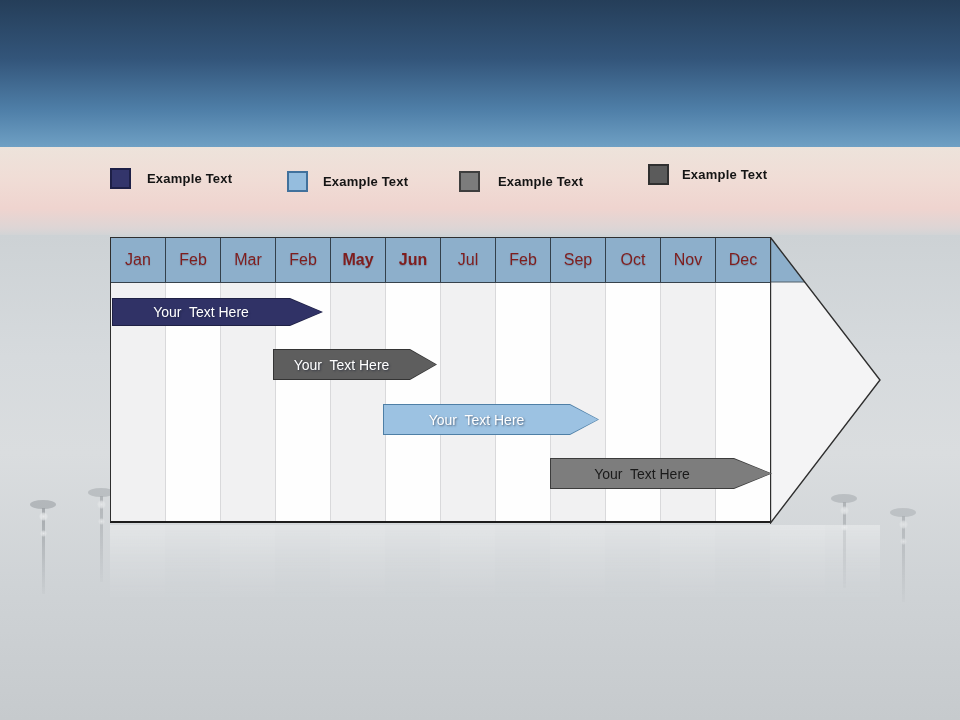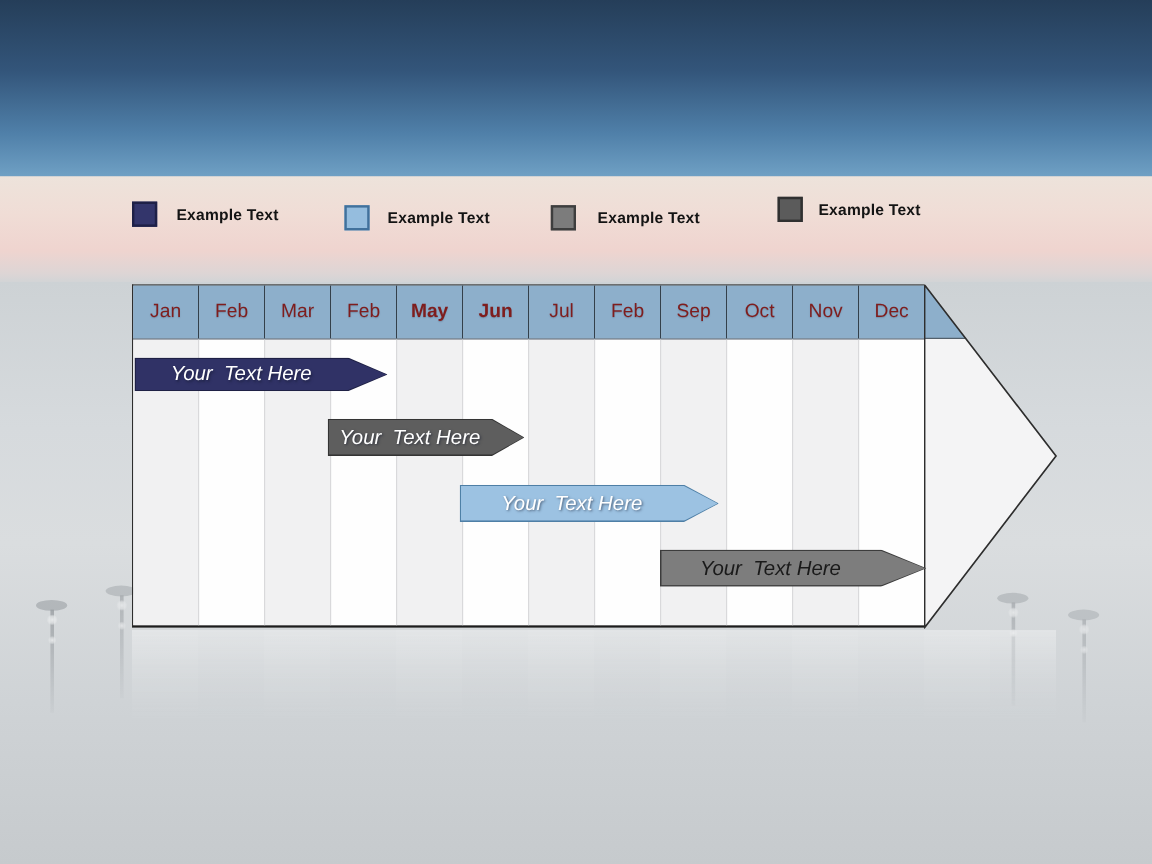--- a/index.html
+++ b/index.html
@@ -60,21 +60,21 @@
   .mcell:last-child{border-right:none;}
   .grid-body{display:flex; flex:1 1 auto;}
   .bcol{flex:1 1 0; border-right:1px solid #D9D9DB; box-sizing:border-box;}
   .bcol:last-child{border-right:none;}
   .tip-svg{position:absolute; left:770px; top:237px;}
   
   .bar{position:absolute;}
   .bar-fill{position:absolute; inset:1px;}
   .bar-label{
     position:absolute; inset:0; display:flex; align-items:center; justify-content:center;
-    font-size:17px; white-space:pre;font-style:italic;
+    font-size:14px; white-space:pre;
   }
   .bar-label.shadowed{text-shadow:1px 1px 2px rgba(20,25,45,.55);}
   
   .reflection{
     position:absolute; left:110px; top:525px; width:770px; height:85px; opacity:.55;
     background:
       linear-gradient(180deg, rgba(255,255,255,.65) 0%, rgba(255,255,255,0) 70%),
       repeating-linear-gradient(90deg, rgba(250,250,251,.55) 0px, rgba(250,250,251,.55) 55px,
         rgba(232,234,236,.55) 55px, rgba(232,234,236,.55) 110px);
     -webkit-mask-image:linear-gradient(180deg, rgba(0,0,0,.8) 0%, rgba(0,0,0,0) 90%);

